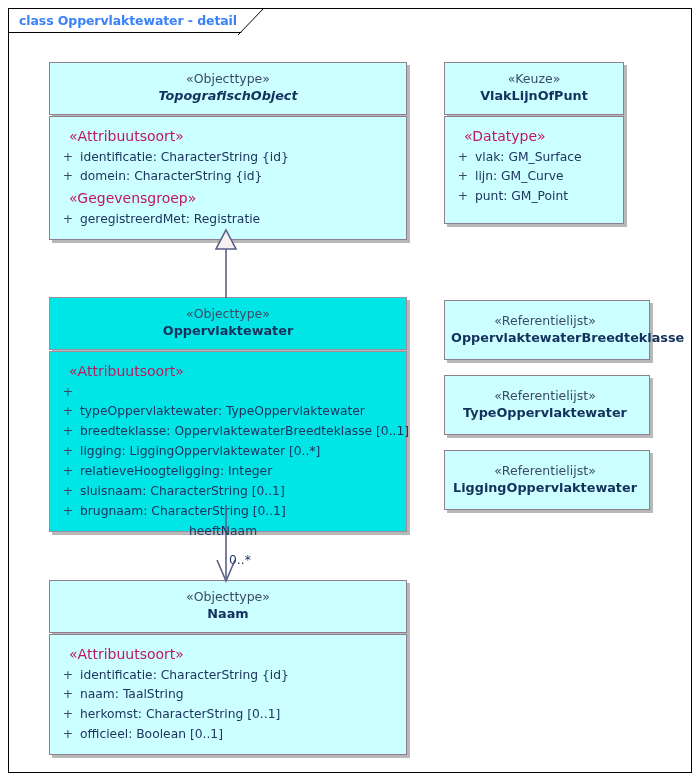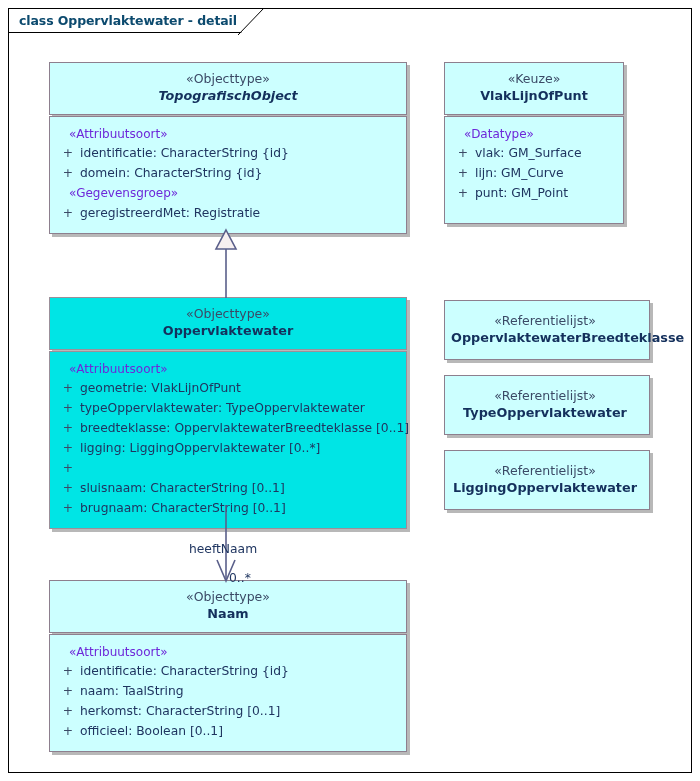--- a/index.html
+++ b/index.html
@@ -36,21 +36,21 @@
     border-top: 1px solid #000;
     border-left: 1px solid #000;
     border-bottom: 1px solid #000;
     display: flex;
     align-items: center;
     z-index: 5;
   }
   #title-tab-text {
     font-size: 12.5px;
     font-weight: bold;
-    color: #0c4a6e;
+    color: #3b82f6;
     white-space: nowrap;
     letter-spacing: -0.1px;
   }
   
   #title-tab-cut {
     position: absolute;
     right: -1px; top: -1px;
     width: 26px; height: 27px;
     overflow: hidden;
     pointer-events: none;
@@ -92,22 +92,22 @@
     color: #14305c;
     white-space: nowrap;
   }
   .classname.abstract { font-style: italic; text-align: center; }
 
   .attr-comp {
     padding: 8px 6px 9px 6px;
     margin-top: 1px;
   }
   .group-label {
-    font-size: 12px;
-    color: #6d28d9;
+    font-size: 14px;
+    color: #be185d;
     padding-left: 13px;
     line-height: 1.62;
     white-space: nowrap;
   }
   .attr-row {
     display: flex;
     line-height: 1.62;
     white-space: nowrap;
   }
   .attr-vis {
@@ -130,21 +130,20 @@
   
   .conn { position: absolute; z-index: 2; }
   .conn svg { display: block; overflow: visible; }
   .conn-label {
     position: absolute;
     z-index: 3;
     font-size: 12.3px;
     color: #1f3560;
     background: transparent;
     white-space: nowrap;
-    margin-top: 18px;
   }
 </style>
 </head>
 <body>
 
 <div id="page">
 
   <div id="frame"></div>
 
   <div id="title-tab">
@@ -224,36 +223,36 @@
   <div class="uml-box" style="left:49px; top:297px; width:358px;">
     <div class="shadow"></div>
     <div class="compartment hl name-comp">
       <div class="stereotype">«Objecttype»</div>
       <div class="classname">Oppervlaktewater</div>
     </div>
     <div class="compartment hl attr-comp">
       <div class="group-label">«Attribuutsoort»</div>
       <div class="attr-row">
         <span class="attr-vis">+</span>
-        <span class="attr-text">geometrie: VlakLijnOfPunt</span>
       </div>
       <div class="attr-row">
         <span class="attr-vis">+</span>
         <span class="attr-text">typeOppervlaktewater: TypeOppervlaktewater</span>
       </div>
       <div class="attr-row">
         <span class="attr-vis">+</span>
         <span class="attr-text">breedteklasse: OppervlaktewaterBreedteklasse [0..1]</span>
       </div>
       <div class="attr-row">
         <span class="attr-vis">+</span>
         <span class="attr-text">ligging: LiggingOppervlaktewater [0..*]</span>
       </div>
       <div class="attr-row">
         <span class="attr-vis">+</span>
+        <span class="attr-text">relatieveHoogteligging: Integer</span>
       </div>
       <div class="attr-row">
         <span class="attr-vis">+</span>
         <span class="attr-text">sluisnaam: CharacterString [0..1]</span>
       </div>
       <div class="attr-row">
         <span class="attr-vis">+</span>
         <span class="attr-text">brugnaam: CharacterString [0..1]</span>
       </div>
     </div>

